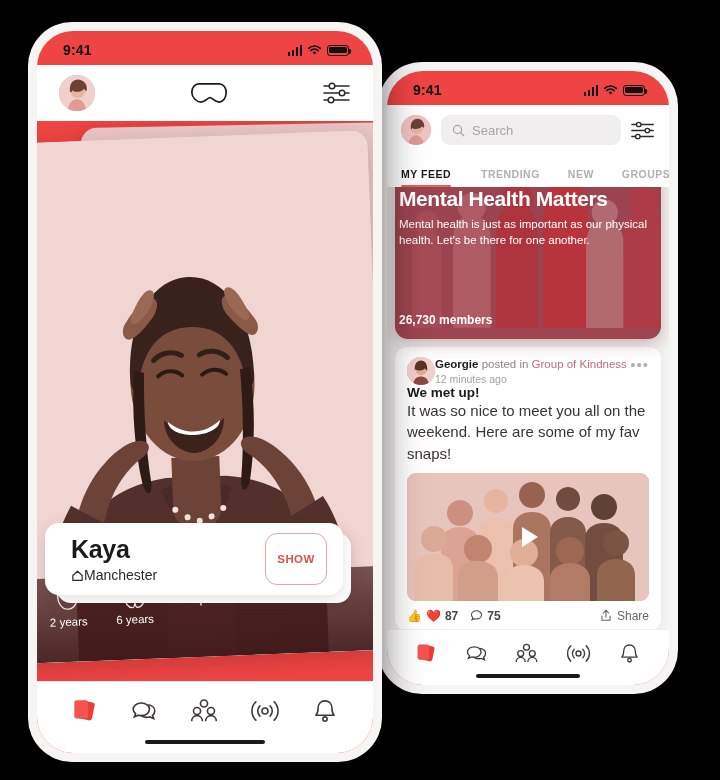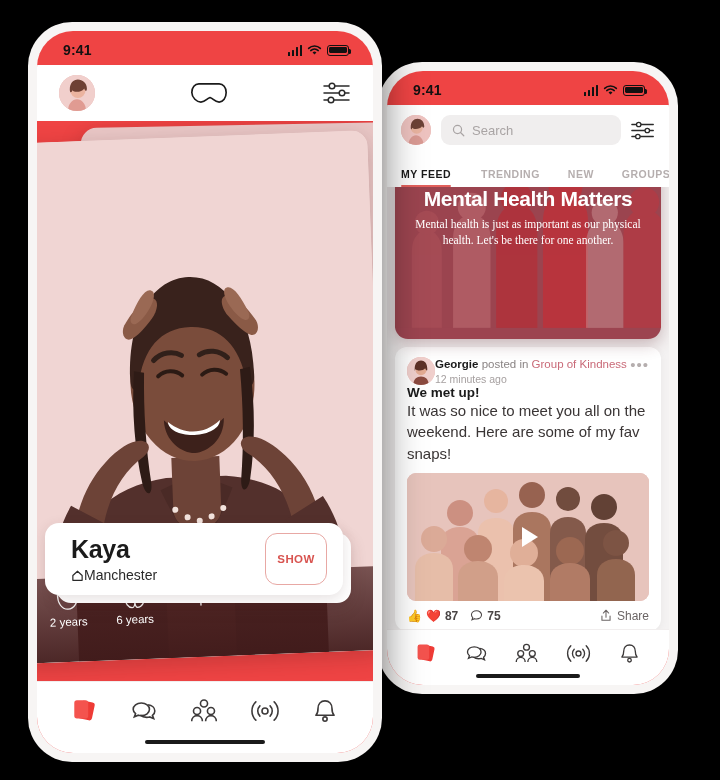--- a/index.html
+++ b/index.html
@@ -151,28 +151,28 @@
 
   
   .feed { position: absolute; left:0; right:0; top: 84px; bottom: 56px; overflow: hidden;
           background: #f4f2f2; z-index: 4; }
   .banner {
     margin: 6px 8px 0; height: 178px; border-radius: 13px; overflow: hidden;
     position: relative; background: #9c4450;
     box-shadow: 0 5px 16px rgba(90,30,40,.3);
   }
   .banner-art { position: absolute; inset: 0; }
-  .banner-txt { position: absolute; inset: 0; padding: 14px 16px 12px;
-                display: flex; flex-direction: column; text-align: center; }
+  .banner-txt { position: absolute; inset: 0; padding: 14px 4px 12px;
+                display: flex; flex-direction: column; }
   .bl { font-size: 8.5px; letter-spacing: 1px; font-weight: 700; color: #f3dfe2;
         text-transform: uppercase; }
   .bt { font-size: 21px; font-weight: 700; color: #fff; letter-spacing: -.4px;
         margin-top: 3px; line-height: 1.05; }
   .bd { font-size: 11.5px; color: #fff; line-height: 1.42; margin-top: 6px;
-        max-width: 255px; font-family: Liberation Serif, serif; }
+        max-width: 255px; }
   .bm { font-size: 12px; font-weight: 700; color: #fff; margin-top: auto; }
 
   
   .post { margin: 8px 8px 0; background: #fff; border-radius: 12px; padding: 10px 12px 8px;
           box-shadow: 0 2px 8px rgba(0,0,0,.05); }
   .post-head { display: flex; align-items: flex-start; gap: 0; }
   .post-head .avatar { width: 28px; height: 28px; }
   .ph-txt { flex: 1; min-width: 0; }
   .ph-line1 { font-size: 11.5px; color: #8a8484; line-height: 1.3; }
   .ph-line1 b { color: #1b1b1b; font-weight: 700; }
@@ -282,20 +282,21 @@
             <g opacity=".75">
               <path d="M244 178V78c0-17 11-27 22-27s22 10 22 27v100z" fill="#c4343c"></path>
               <circle cx="266" cy="44" r="16" fill="#c4343c"></circle>
             </g>
             <rect width="284" height="178" fill="#9c4450" opacity=".38"></rect>
           </svg>
           <div class="banner-txt">
             <div class="bl">PUBLIC GROUP</div>
             <div class="bt">Mental Health Matters</div>
             <div class="bd">Mental health is just as important as our physical health. Let's be there for one another.</div>
+            <div class="bm">26,730 members</div>
           </div>
         </div>
 
         <div class="post">
           <div class="post-head">
             <div class="avatar">
               <svg class="face" viewBox="0 0 40 40">
                 <rect width="40" height="40" fill="#f0cfcc"></rect>
                 <path d="M9 40c0-8 5-12 11-12s11 4 11 12z" fill="#8b4a3f"></path>
                 <circle cx="20" cy="18" r="8" fill="#e3ab93"></circle>

